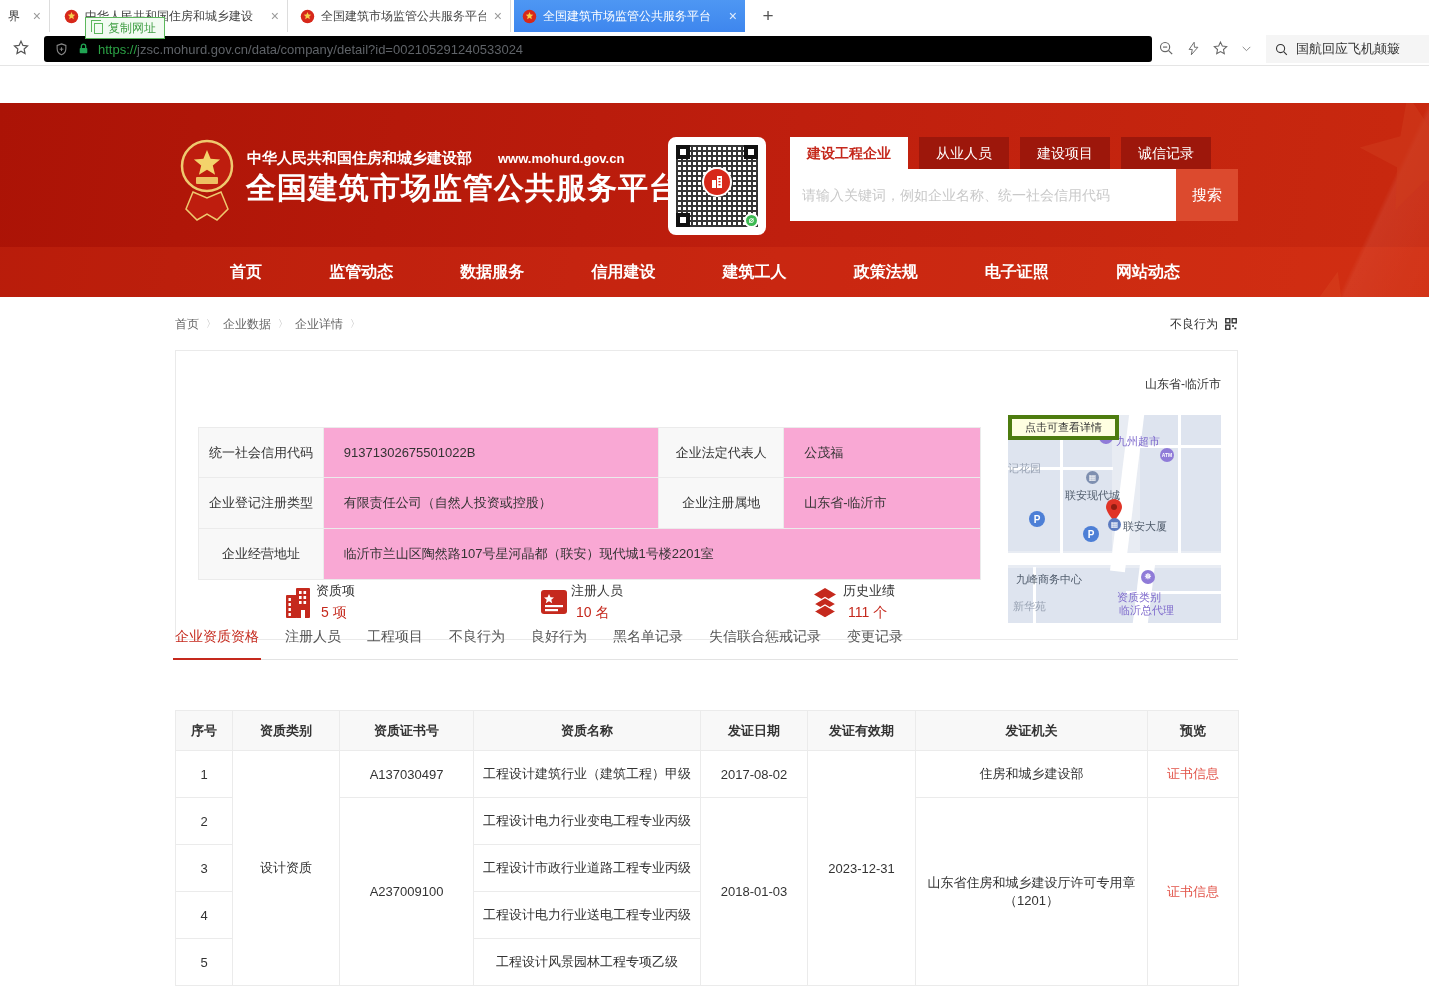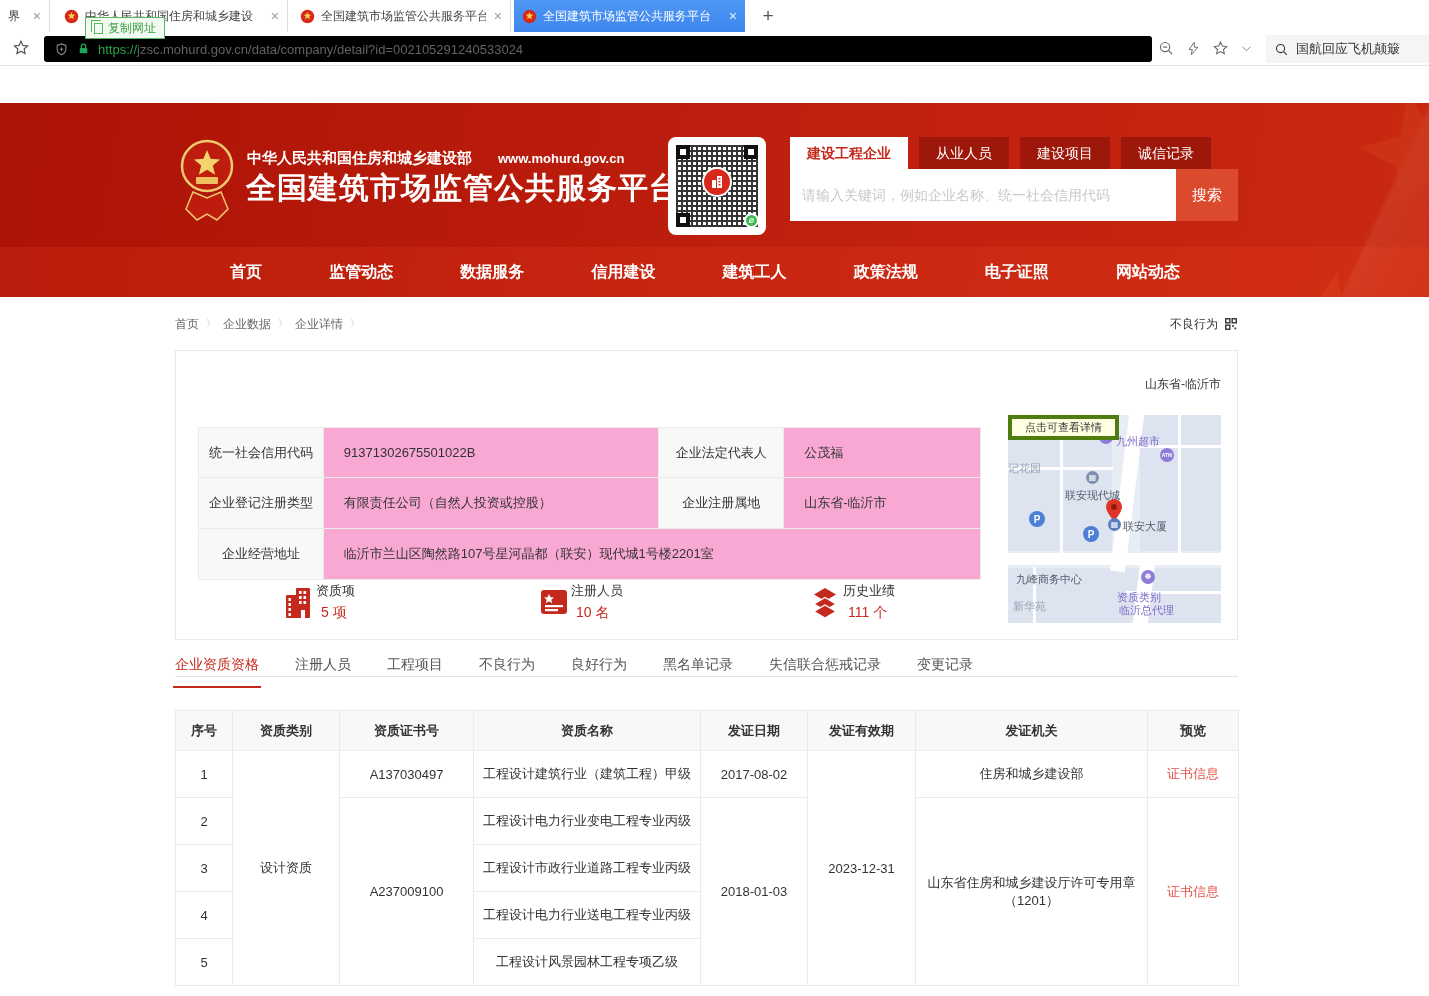--- a/index.html
+++ b/index.html
@@ -102,22 +102,22 @@
   .m-circle{position:absolute;z-index:4;border-radius:50%;color:#fff;display:flex;align-items:center;justify-content:center;font-weight:bold;}
   .m-p{width:16px;height:16px;background:#4D7FD6;font-size:10px;}
   .m-p:after{content:"";position:absolute;bottom:-3px;left:5px;border:3px solid transparent;border-top:4px solid #4D7FD6;}
   .m-atm{width:14px;height:14px;background:#8F7BD8;font-size:5px;}
   .m-poi{width:14px;height:14px;background:#8F7BD8;font-size:8px;}
   .m-poi:after,.m-poi2:after{content:"";position:absolute;bottom:-3px;left:4px;border:3px solid transparent;border-top:4px solid #8F7BD8;}
   .m-bld{width:13px;height:13px;background:#7E8FB0;font-size:8px;}
   .m-bld2{width:13px;height:13px;background:#5C7BC0;font-size:8px;}
 
   
-  .sec-tabs{position:absolute;left:175px;top:656px;width:1063px;display:flex;gap:36px;
-      border-bottom:1px solid #E3E3E3;padding-bottom:2px;font-size:14px;color:#555;}
+  .sec-tabs{position:absolute;left:175px;top:628px;width:1063px;display:flex;gap:26px;
+      border-bottom:1px solid #E3E3E3;padding-bottom:13px;font-size:14px;color:#555;}
   .sec-tab{position:relative;}
   .sec-tab.active{color:#C5291D;}
   .sec-tab.active:after{content:"";position:absolute;left:-2px;right:-2px;bottom:-14px;height:2px;background:#C5291D;}
 
   
   .qual-table{position:absolute;left:175px;top:710px;width:1063px;border-collapse:collapse;font-size:13px;color:#333;
       table-layout:fixed;}
   .qual-table th{background:#F8F8F8;font-weight:bold;height:40px;border:1px solid #EBEBEB;}
   .qual-table td{border:1px solid #EBEBEB;text-align:center;height:47px;padding:2px 6px;background:#fff;}
   .cert-link{color:#E25449;cursor:pointer;}

